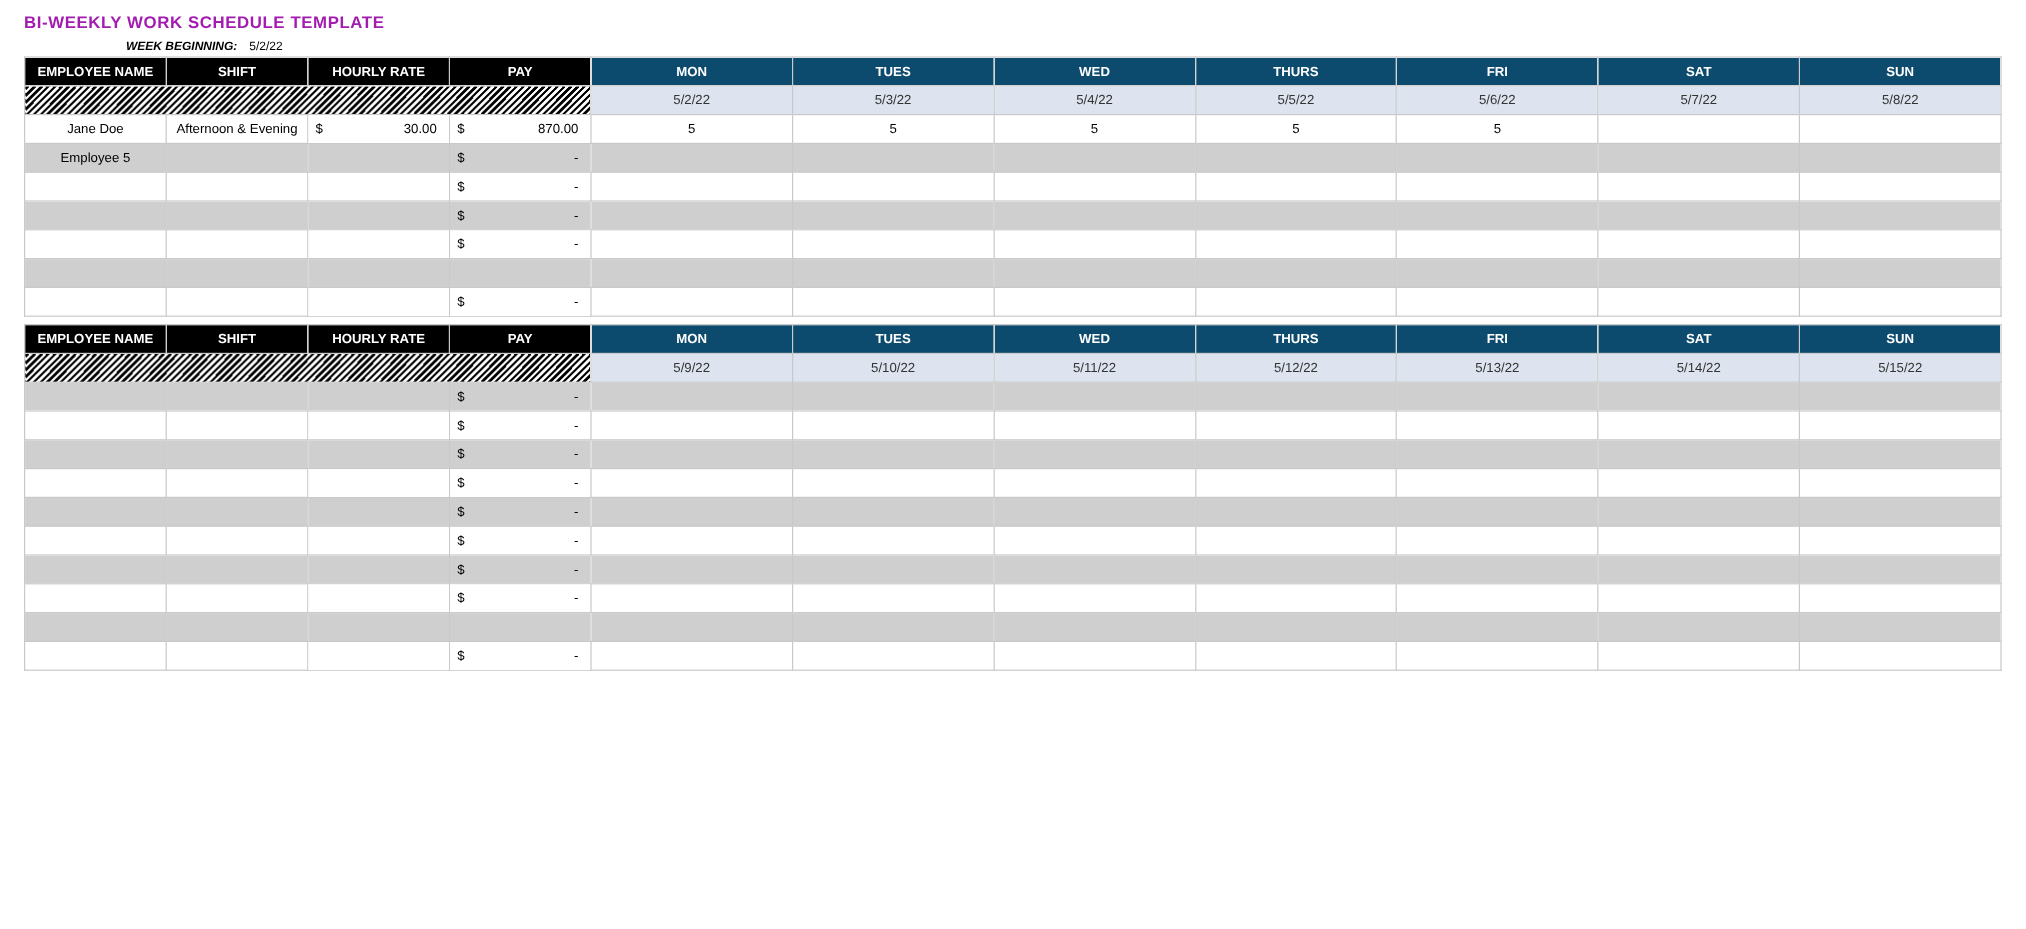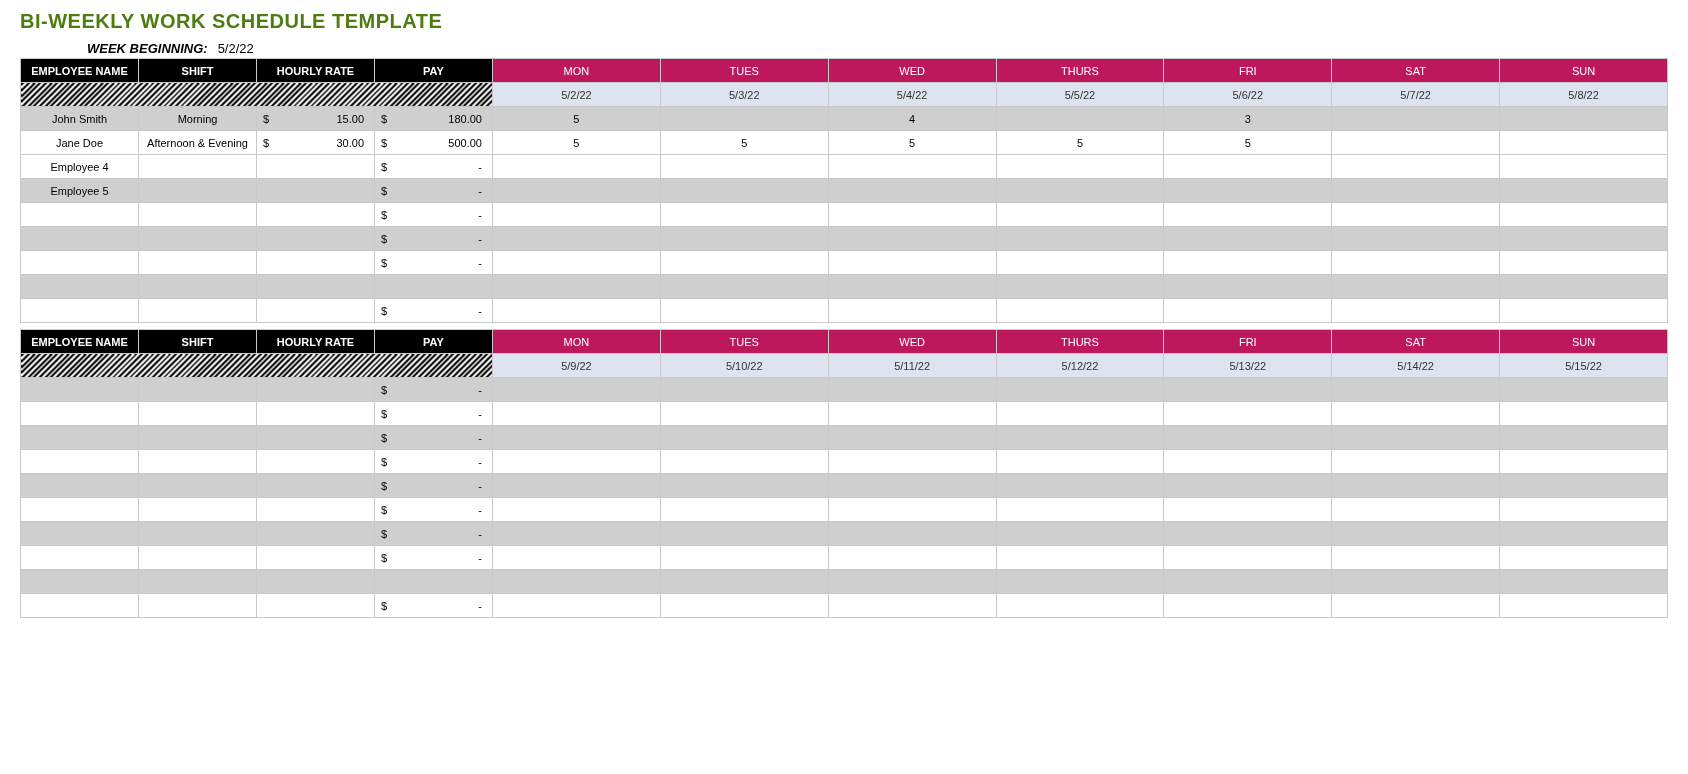--- a/index.html
+++ b/index.html
@@ -3,30 +3,30 @@
 <meta charset="utf-8">
 <style>
   * { box-sizing: border-box; margin: 0; padding: 0; }
   body {
     font-family: Arial, Helvetica, sans-serif;
     background: #fff;
     padding: 10px 20px;
     width: 1688px;
   }
   h1.title {
-    font-size: 20px;
+    font-size: 14px;
     font-weight: bold;
-    color: #4d7c0f;
+    color: #a21caf;
     letter-spacing: 0.5px;
     margin-bottom: 8px;
   }
   .week-beginning {
-    font-size: 13px;
+    font-size: 10px;
     font-style: italic;
-    margin-left: 67px;
+    margin-left: 85px;
     margin-bottom: 2px;
   }
   .week-beginning .label { font-weight: bold; }
   .week-beginning .value { margin-left: 10px; font-style: normal; }
   table.schedule {
     border-collapse: collapse;
     width: 100%;
     table-layout: fixed;
     font-size: 11px;
     margin-bottom: 6px;
@@ -42,23 +42,23 @@
   col.info { width: 118px; }
   col.day  { width: auto; }
   th.black-header {
     background: #000;
     color: #fff;
     font-weight: bold;
     text-align: center;
     border: 1px solid #555;
   }
   th.day-header {
-    background: #be185d;
+    background: #0c4a6e;
     color: #fff;
-    font-weight: normal;
+    font-weight: bold;
     text-align: center;
     border: 1px solid #5a6577;
   }
   td.hatched {
     background: repeating-linear-gradient(135deg,#000 0,#000 2px,#fff 2px,#fff 4px);
   }
   td.date-cell {
     background: #dde4ef;
     text-align: center;
     color: #333;
@@ -112,71 +112,36 @@
         <tr class="stripe-grey">
           <td class="hatched" colspan="4"></td>
           <td class="date-cell">5/2/22</td>
           <td class="date-cell">5/3/22</td>
           <td class="date-cell">5/4/22</td>
           <td class="date-cell">5/5/22</td>
           <td class="date-cell">5/6/22</td>
           <td class="date-cell">5/7/22</td>
           <td class="date-cell">5/8/22</td>
         </tr>
-        <tr class="stripe-grey">
-          <td class="emp-name">John Smith</td>
-          <td class="shift">Morning</td>
-          <td class="rate">
-            <span class="cur">$</span>
-            <span class="val">15.00</span>
-          </td>
-          <td class="pay">
-            <span class="cur">$</span>
-            <span class="val">180.00</span>
-          </td>
-          <td class="day-val">5</td>
-          <td class="day-val"></td>
-          <td class="day-val">4</td>
-          <td class="day-val"></td>
-          <td class="day-val">3</td>
-          <td class="day-val"></td>
-          <td class="day-val"></td>
-        </tr>
         <tr class="stripe-white">
           <td class="emp-name">Jane Doe</td>
           <td class="shift">Afternoon &amp; Evening</td>
           <td class="rate">
             <span class="cur">$</span>
             <span class="val">30.00</span>
           </td>
           <td class="pay">
             <span class="cur">$</span>
-            <span class="val">500.00</span>
+            <span class="val">870.00</span>
           </td>
           <td class="day-val">5</td>
           <td class="day-val">5</td>
           <td class="day-val">5</td>
           <td class="day-val">5</td>
           <td class="day-val">5</td>
-          <td class="day-val"></td>
-          <td class="day-val"></td>
-        </tr>
-        <tr class="stripe-white">
-          <td class="emp-name">Employee 4</td>
-          <td class="shift"></td>
-          <td class="rate"></td>
-          <td class="pay">
-            <span class="cur">$</span>
-            <span class="val">-</span>
-          </td>
-          <td class="day-val"></td>
-          <td class="day-val"></td>
-          <td class="day-val"></td>
-          <td class="day-val"></td>
-          <td class="day-val"></td>
           <td class="day-val"></td>
           <td class="day-val"></td>
         </tr>
         <tr class="stripe-grey">
           <td class="emp-name">Employee 5</td>
           <td class="shift"></td>
           <td class="rate"></td>
           <td class="pay">
             <span class="cur">$</span>
             <span class="val">-</span>

